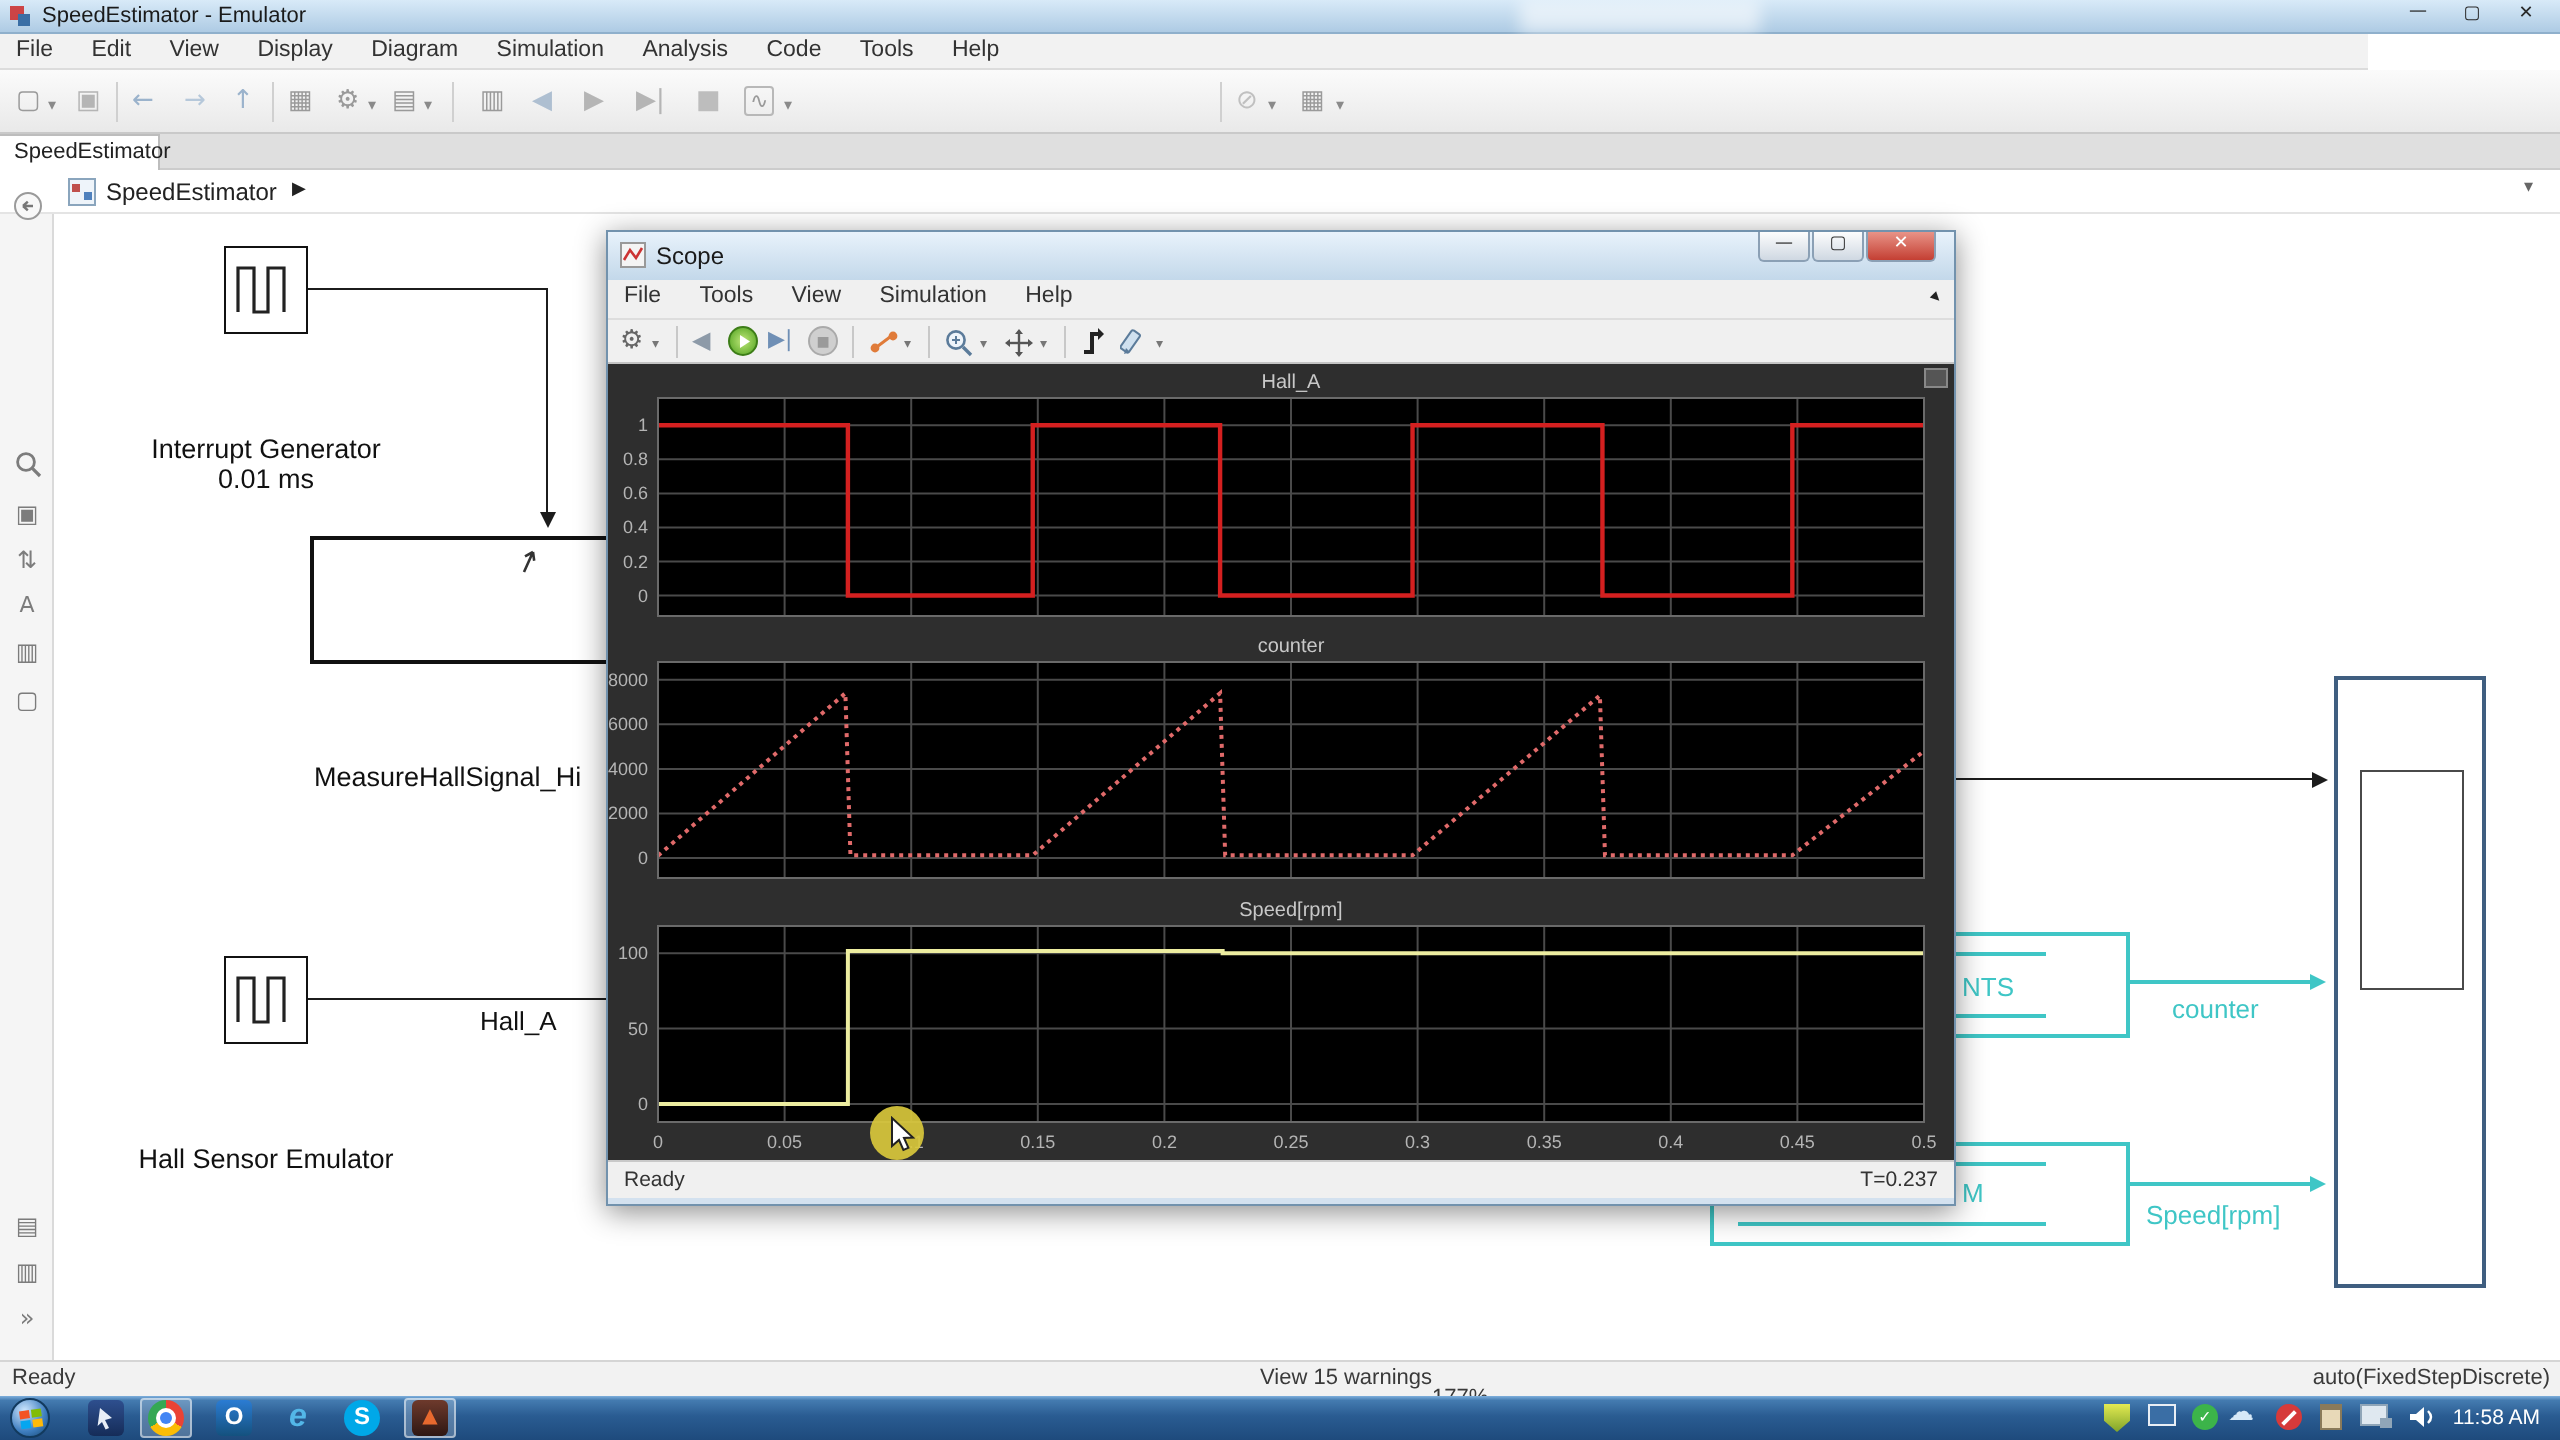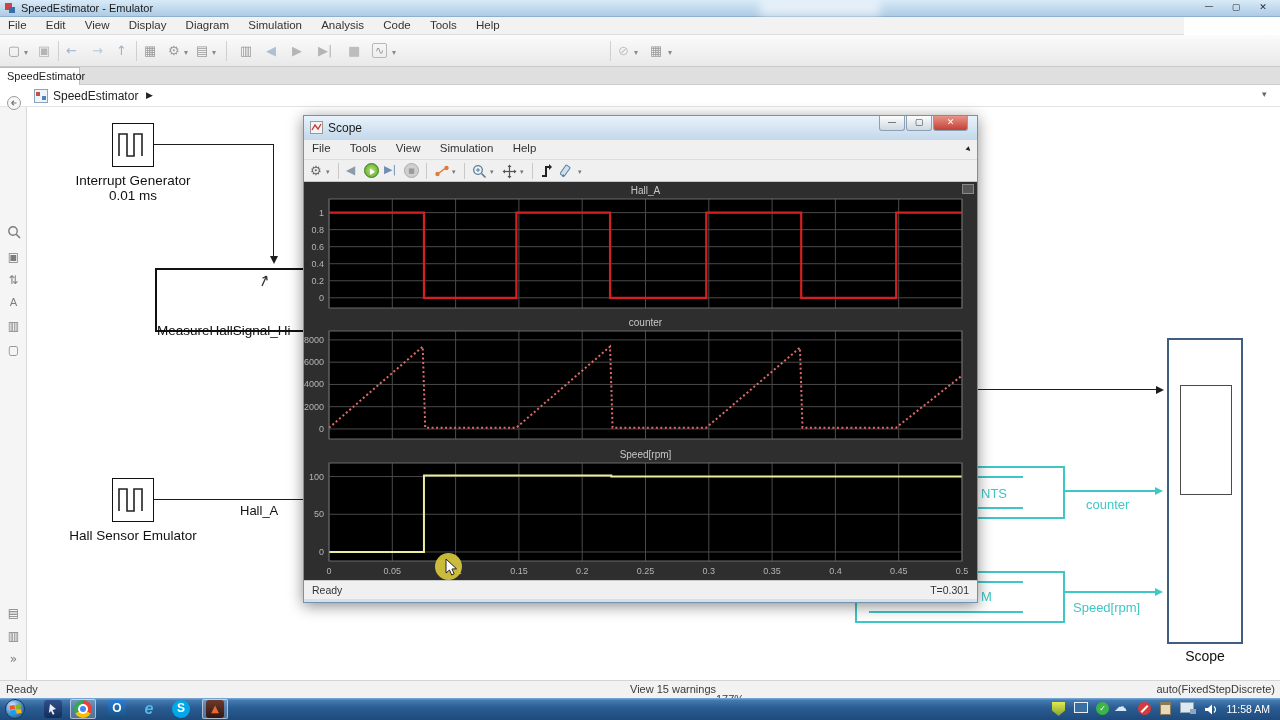--- a/index.html
+++ b/index.html
@@ -31,21 +31,21 @@
     border-bottom:1px solid #e4e4e4; font-size:12px; color:#222; }
 
   
   #sidebar { left:0; top:107px; width:27px; height:573px; background:#f5f5f5;
     border-right:1px solid #dadada; }
   .si { position:absolute; left:0; width:27px; text-align:center; color:#7c7c7c;
     font-size:12px; }
 
   
   .blk { position:absolute; background:#fff; border:1.5px solid #111; }
-  .blk-label { position:absolute; font-size:13.5px; color:#111; text-align:center; }
+  .blk-label { position:absolute; font-size:13.5px; color:#111; text-align:center;margin-top:44px; }
   .wire-h { position:absolute; border-top:1.5px solid #1c1c1c; }
   .wire-v { position:absolute; border-left:1.5px solid #1c1c1c; }
   .wire-h.teal { border-top:2px solid #3fc6c6; }
   .arr-down { position:absolute; width:0; height:0;
     border-left:4.5px solid transparent; border-right:4.5px solid transparent;
     border-top:8px solid #1c1c1c; }
   .arr-right { position:absolute; width:0; height:0;
     border-top:4.5px solid transparent; border-bottom:4.5px solid transparent;
     border-left:8px solid #1c1c1c; }
   .arr-right.teal { border-left-color:#3fc6c6; }
@@ -212,21 +212,21 @@
 
 <div class="wire-h abs" style="left:154px;top:144px;width:120px"></div>
 <div class="wire-v abs" style="left:273px;top:144px;height:112px"></div>
 <div class="arr-down abs" style="left:269.5px;top:256px"></div>
 
 <div class="blk abs" style="left:155px;top:268px;width:170px;height:64px;border-width:2px">
   <svg class="abs" style="right:52px;top:3px" width="13" height="15">
     <path d="M4 13 L8.5 3 M8.5 3 l-4 2.2 M8.5 3 l0.6 4.4" stroke="#333" stroke-width="1.3" fill="none"></path>
   </svg>
 </div>
-<div class="blk-label abs" style="left:157px;top:323px;width:200px;text-align:left">MeasureHallSignal_Hi</div>
+<div class="blk-label abs" style="left:157px;top:337px;width:200px;text-align:left">MeasureHallSignal_Hi</div>
 
 <div class="blk abs" style="left:112px;top:478px;width:42px;height:44px">
   <svg width="38" height="40">
       <path d="M6 32 V10 H14 V32 H21 V10 H29 V32" fill="none" stroke="#222" stroke-width="1.6"></path>
     </svg>
 </div>
 <div class="blk-label abs" style="left:43px;top:528px;width:180px">Hall Sensor Emulator</div>
 
 <div class="wire-h abs" style="left:154px;top:499px;width:170px"></div>
 <div class="sig-label abs" style="left:240px;top:503px">Hall_A</div>
@@ -420,21 +420,21 @@
           <text x="594.7" y="127" fill="#b4b4b4" font-size="9" text-anchor="middle" font-family="Liberation Sans, sans-serif">0.45</text>
           <text x="658" y="127" fill="#b4b4b4" font-size="9" text-anchor="middle" font-family="Liberation Sans, sans-serif">0.5</text>
           <polyline points="25,104.95384615384616 119.95,104.95384615384616 119.95,28.43846153846154 307.318,28.43846153846154 307.318,29.56923076923077 658,29.56923076923077" fill="none" stroke="#ededa0" stroke-width="2"></polyline>
           <rect x="25" y="16" width="633" height="98" fill="none" stroke="#6a6a6a" stroke-width="1"></rect>
           <text x="341.5" y="11" fill="#c8c8c8" font-size="10" text-anchor="middle" font-family="Liberation Sans, sans-serif">Speed[rpm]</text>
         </svg></div>
     <div id="axes-max-btn"></div>
   </div>
   <div id="sw-status">
     <span class="abs" style="left:8px;top:3px">Ready</span>
-    <span class="abs" style="right:8px;top:3px">T=0.301</span>
+    <span class="abs" style="right:8px;top:3px">T=0.237</span>
   </div>
 </div>
 
 <div id="click-circle" class="abs"></div>
 <svg id="mouse-cursor" class="abs" width="16" height="20">
   <path d="M2 1 L2 15 L5.5 12 L7.7 17 L10.2 15.9 L8 11 L12.5 10.8 Z" fill="#fff" stroke="#222" stroke-width="1"></path>
 </svg>
 
 <div id="statusbar" class="abs">
   <span class="abs" style="left:6px;top:2px">Ready</span>

